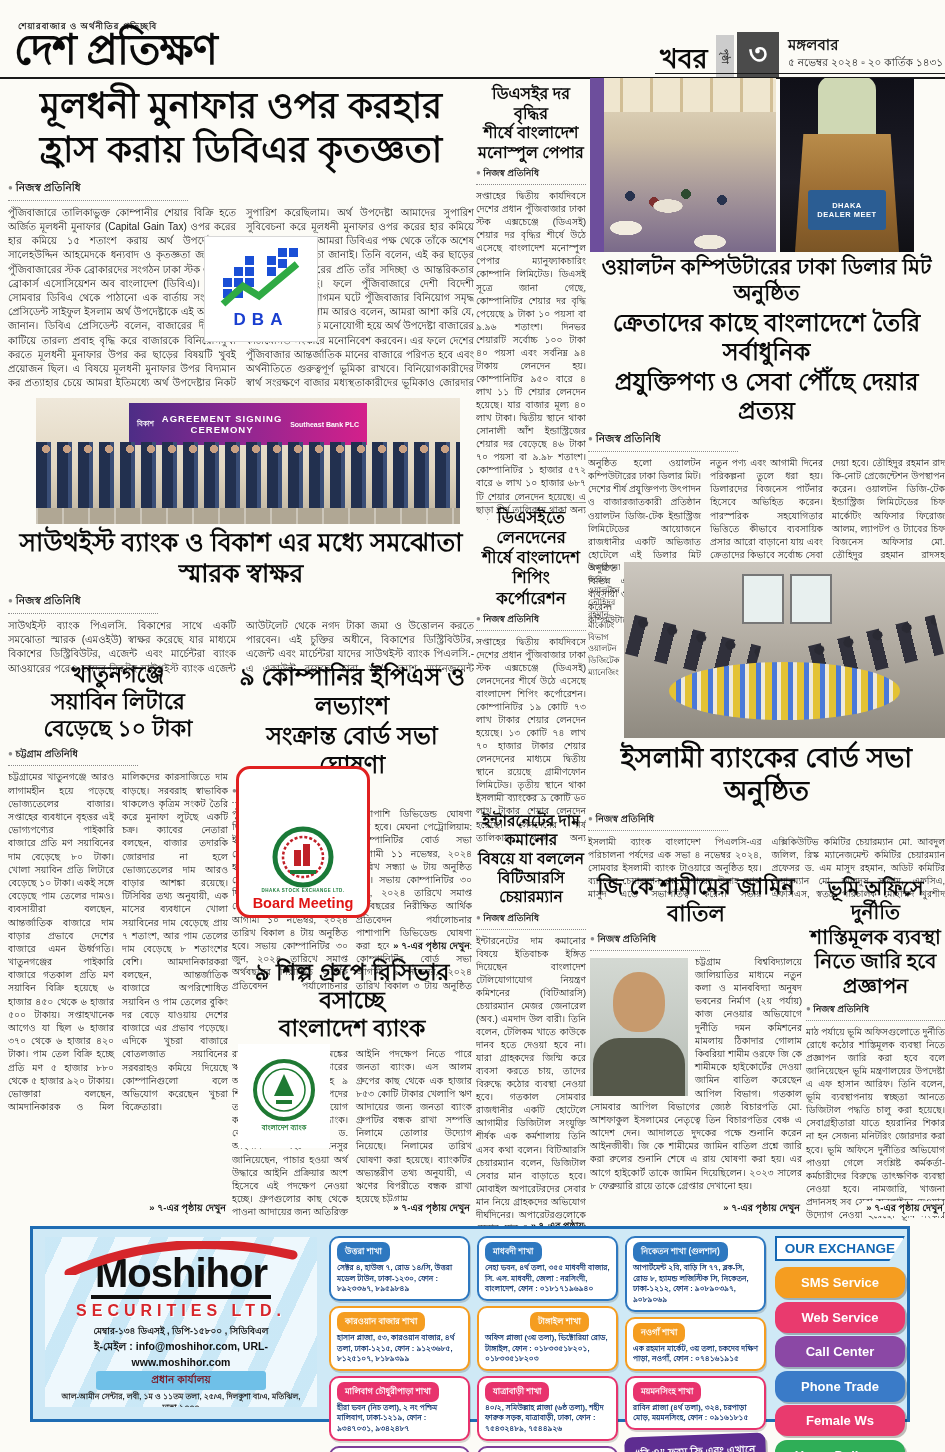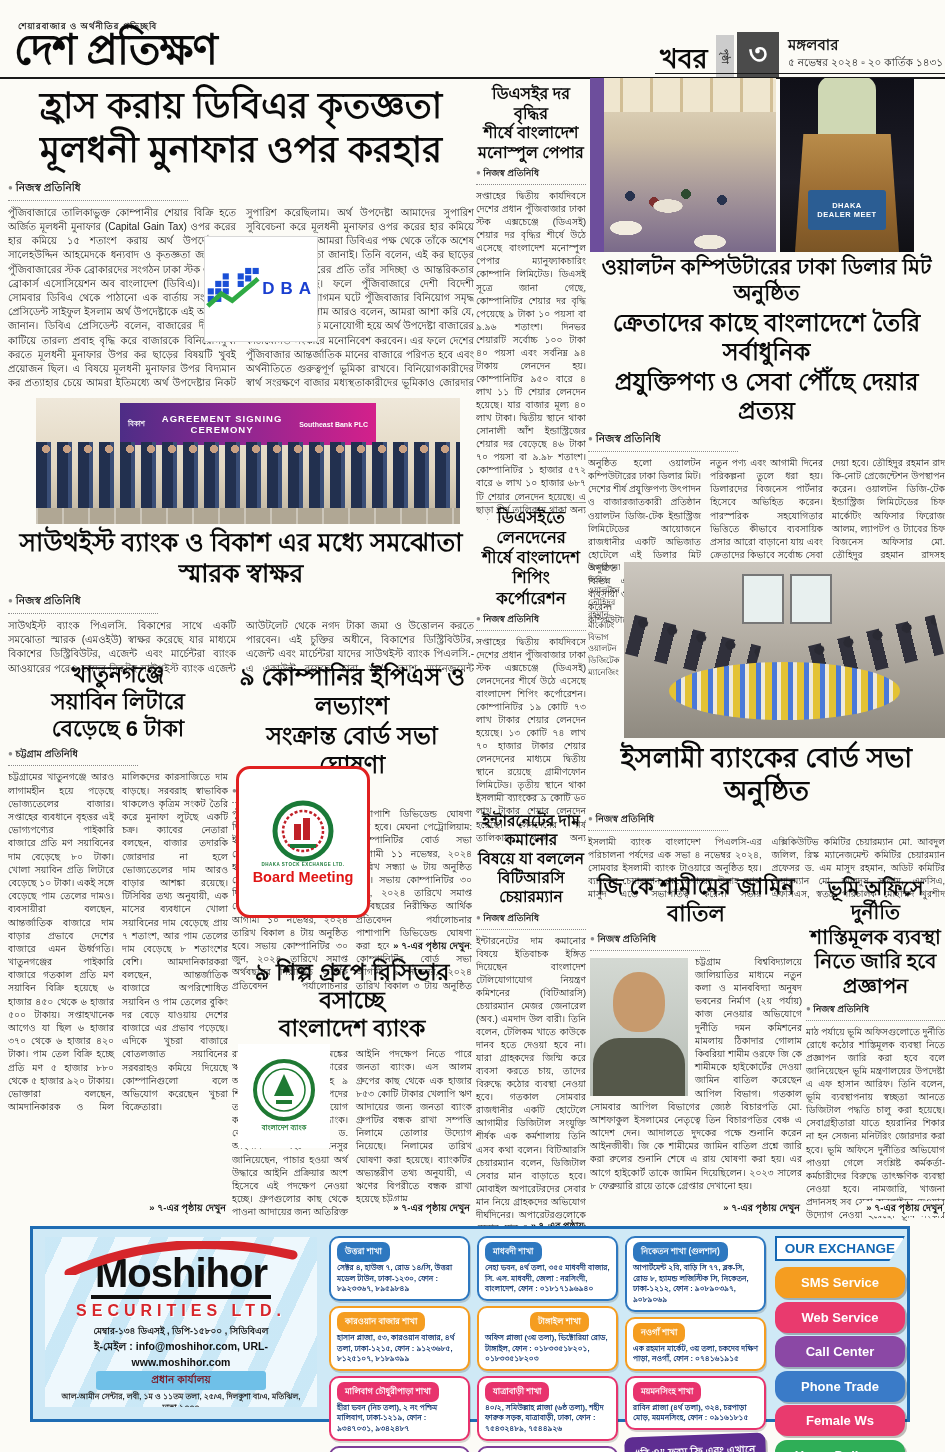--- a/index.html
+++ b/index.html
@@ -22,21 +22,21 @@
   .kw{font-size:27px;font-weight:900;color:#0a0a0a;}
   .pgword{width:18px;height:42px;background:#cccccc;color:#333;font-size:9px;font-weight:bold;
           writing-mode:vertical-rl;text-align:center;line-height:18px;}
   .pgnum{width:42px;height:46px;background:#4b4b4b;color:#fff;font-size:29px;font-weight:bold;
          display:flex;align-items:center;justify-content:center;}
   .day{font-size:15px;font-weight:900;}
   .dateline{font-size:10.5px;color:#222;}
   
   .photo{overflow:hidden;position:absolute;}
   .ph-agreement{background:linear-gradient(180deg,#efe8da 0%,#e2d7c2 55%,#cfc4ae 78%,#b9b0a0 100%);}
-  .ag-banner{position:absolute;left:50%;top:5px;transform:translateX(-50%);width:256px;height:42px;
+  .ag-banner{position:absolute;left:50%;top:5px;transform:translateX(-50%);width:238px;height:42px;
              background:linear-gradient(90deg,#4d2d86 0%,#8c2791 45%,#d4208b 100%);
              display:flex;align-items:center;justify-content:space-between;padding:0 8px;box-sizing:border-box;}
   .ag-banner .bn-c{color:#fff;font-size:9.5px;font-weight:900;letter-spacing:1px;text-align:center;flex:1;}
   .ag-banner .bn-l,.ag-banner .bn-r{color:#fff;font-size:7px;font-weight:bold;white-space:nowrap;}
   .ag-people{position:absolute;left:0;right:0;bottom:16px;height:66px;
      background-image:radial-gradient(4px 4px at 10px 7px,#caa183 98%,transparent),
        repeating-linear-gradient(90deg,#22304f 0 11px,#3a4e77 11px 15px,rgba(0,0,0,0) 15px 21px);
      background-size:21px 100%,auto;}
   .ag-floor{position:absolute;left:0;right:0;bottom:0;height:16px;background:#b0a794;
      background-image:repeating-linear-gradient(90deg,rgba(255,255,255,.35) 0 2px,transparent 2px 26px);}
@@ -70,23 +70,23 @@
   .brd-row{position:absolute;height:40px;
      background-image:radial-gradient(5px 5px at 10px 6px,#2a2a33 96%,transparent),
        repeating-linear-gradient(90deg,#30303b 0 13px,rgba(0,0,0,0) 13px 30px);
      background-size:30px 100%,auto;}
   .ph-portrait{background:linear-gradient(180deg,#d4d9d3 0%,#b6bcb5 100%);}
   .pt-head{position:absolute;left:50%;top:14px;transform:translateX(-50%);width:52px;height:60px;
      background:#c79a6d;border-radius:48% 48% 44% 44%;}
   .pt-torso{position:absolute;left:50%;bottom:0;transform:translateX(-50%);width:92px;height:58px;
      background:#55584a;border-radius:26px 26px 0 0;}
   
-  .dba-box{background:#fff;border:1px solid #d8d8d8;display:flex;flex-direction:row;align-items:center;justify-content:center;}
+  .dba-box{background:#fff;border:1px solid #d8d8d8;display:flex;flex-direction:column;align-items:center;justify-content:center;}
   .dse-box{background:#fff;border:3px solid #e02020;border-radius:14px;display:flex;flex-direction:column;
-           align-items:center;justify-content:center;padding:4px 2px;}
+           align-items:center;justify-content:flex-end;padding:4px 2px;}
   .dse-caption{color:#e01515;font-weight:900;font-size:14.5px;margin-top:2px;}
   .dse-ring{font-size:4.5px;color:#1a7a38;font-weight:bold;letter-spacing:.5px;}
   .bb-box{background:#fff;display:flex;flex-direction:column;align-items:center;justify-content:center;}
   .bb-name{font-size:7px;font-weight:bold;color:#1f7a33;}
   
   .ad-frame{background:#cfe9f6;border:3px solid #1f6cb3;}
   .ad-logo{background:#eef8fd;background-image:repeating-linear-gradient(115deg,rgba(173,219,241,.55) 0 16px,rgba(255,255,255,0) 16px 48px);
            text-align:center;overflow:hidden;}
   .ad-brand{font-size:40px;font-weight:900;color:#101010;line-height:1;display:inline-block;
             border-bottom:4px solid #101010;padding:0 4px 2px;margin-top:16px;letter-spacing:-1px;}
@@ -121,22 +121,22 @@
   <div class="abs kw" style="left:660px;top:38px;">খবর</div>
   <div class="abs pgword" style="left:716px;top:35px;">পৃষ্ঠা</div>
   <div class="abs pgnum" style="left:737px;top:32px;">৩</div>
   <div class="abs day" style="left:788px;top:33px;">মঙ্গলবার</div>
   <div class="abs dateline" style="left:788px;top:55px;">৫ নভেম্বর ২০২৪ ▫ ২০ কার্তিক ১৪৩১</div>
   <div class="abs hdr-rule" style="left:655px;top:73px;width:290px;height:1px;"></div>
   <div class="abs hdr-rule" style="left:0;top:77px;width:945px;height:2px;"></div>
 
   <div class="abs" style="left:8px;top:84px;width:466px;height:312px;">
     <div class="hl" style="font-size:36px;">
+      <div>মূলধনী মুনাফার ওপর করহার</div>
       <div>হ্রাস করায় ডিবিএর কৃতজ্ঞতা</div>
-      <div>মূলধনী মুনাফার ওপর করহার</div>
     </div>
     <div class="byline" style="width:180px;margin-top:8px;">
       <span class="dot">●</span>
       <span>নিজস্ব প্রতিনিধি</span>
     </div>
     <div class="body-txt cols2" style="height:192px;">
       <span>পুঁজিবাজারে তালিকাভুক্ত কোম্পানীর শেয়ার বিক্রি হতে অর্জিত মূলধনী মুনাফার (Capital Gain Tax) ওপর করের হার কমিয়ে ১৫ শতাংশ করায় অর্থ উপদেষ্টা ড. সালেহউদ্দিন আহমেদকে ধন্যবাদ ও কৃতজ্ঞতা জানিয়েছে পুঁজিবাজারের স্টক ব্রোকারদের সংগঠন ঢাকা স্টক এক্সচেঞ্জ ব্রোকার্স এসোসিয়েশন অব বাংলাদেশ (ডিবিএ)। গতকাল সোমবার ডিবিএ থেকে পাঠানো এক বার্তায় সংগঠনটির প্রেসিডেন্ট সাইফুল ইসলাম অর্থ উপদেষ্টাকে এই অভিনন্দন জানান। ডিবিএ প্রেসিডেন্ট বলেন, বাজারের দীর্ঘ মন্দা কাটিয়ে তারল্য প্রবাহ বৃদ্ধি করে বাজারকে বিনিয়োগমুখী করতে মূলধনী মুনাফার উপর কর ছাড়ের বিষয়টি খুবই প্রয়োজন ছিল। এ বিষয়ে মূলধনী মুনাফার উপর বিদ্যমান কর প্রত্যাহার চেয়ে আমরা ইতিমধ্যে অর্থ উপদেষ্টার নিকট সুপারিশ করেছিলাম। অর্থ উপদেষ্টা আমাদের সুপারিশ সুবিবেচনা করে মূলধনী মুনাফার ওপর করের হার কমিয়ে ১৫ শতাংশ করায় আমরা ডিবিএর পক্ষ থেকে তাঁকে অশেষ ধন্যবাদ ও কৃতজ্ঞতা জানাই। তিনি বলেন, এই কর ছাড়ের মাধ্যমে পুঁজিবাজারের প্রতি তাঁর সদিচ্ছা ও আন্তরিকতার প্রতিফলন হয়েছে। ফলে পুঁজিবাজারে দেশী বিদেশী বিনিয়োগকারীর আগমন ঘটে পুঁজিবাজার</span>
       <span>বিনিয়োগ সমৃদ্ধ হবে। সাইফুল ইসলাম আরও বলেন, আমরা আশা করি যে, পুঁজিবাজারের প্রতি মনোযোগী হয়ে অর্থ উপদেষ্টা বাজারের কাঠামোগত সংস্কারে মনোনিবেশ করবেন। এর ফলে দেশের পুঁজিবাজার আন্তর্জাতিক মানের বাজারে পরিণত হবে এবং অর্থনীতিতে গুরুত্বপূর্ণ ভূমিকা রাখবে। বিনিয়োগকারীদের স্বার্থ সংরক্ষণে বাজার মধ্যস্থতাকারীদের ভূমিকাও জোরদার হবে। উল্লেখ্য, জাতীয় রাজস্ব বোর্ড (এনবিআর) সম্প্রতি এক প্রজ্ঞাপনের মাধ্যমে পুঁজিবাজারে তালিকাভুক্ত কোম্পানির শেয়ার বিক্রয় হতে অর্জিত মূলধনী আয়ের ওপর করহার হ্রাস করে ১৫ শতাংশ নির্ধারণ করেছে। পুঁজিবাজার সংশ্লিষ্টরা মনে করছেন, এই সিদ্ধান্ত বাজারে তারল্য বাড়াবে এবং বিনিয়োগকারীদের আস্থা ফেরাতে সহায়ক হবে। বাজার বিশ্লেষকদের মতে, করহার হ্রাসের ফলে প্রাতিষ্ঠানিক বিনিয়োগকারীদের অংশগ্রহণ বাড়বে এবং দৈনিক লেনদেনের পরিমাণ উল্লেখযোগ্য হারে বৃদ্ধি পাবে বলে আশা করা যাচ্ছে।</span>
     </div>
     <div class="abs dba-box" style="left:196px;top:152px;width:112px;height:104px;">
@@ -246,21 +246,21 @@
     <div class="body-txt cols2" style="height:66px;">
       <span>সাউথইস্ট ব্যাংক পিএলসি. বিকাশের সাথে একটি সমঝোতা স্মারক (এমওইউ) স্বাক্ষর করেছে যার মাধ্যমে বিকাশের ডিস্ট্রিবিউটর, এজেন্ট এবং মার্চেন্টরা ব্যাংক আওয়ারের পরেও তাদের নিকটস্থ সাউথইস্ট ব্যাংক এজেন্ট আউটলেট থেকে নগদ টাকা জমা ও উত্তোলন করতে পারবেন। এই চুক্তির অধীনে, বিকাশের</span>
       <span>ডিস্ট্রিবিউটর, এজেন্ট এবং মার্চেন্টরা যাদের সাউথইস্ট ব্যাংক পিএলসি.-এ একাউন্ট রয়েছে তারা ২৪/৭ ক্যাশ ম্যানেজমেন্ট পরিষেবার মাধ্যমে তাৎক্ষণিক জমা এবং এসএমএস ও ই-মেইল এলার্ট সুবিধা পাবেন। এ ছাড়াও, বিকাশ গ্রাহকরা এই চুক্তির ফলে দেশব্যাপী আরও দ্রুত ও নিরাপদ আর্থিক সেবা উপভোগ করবেন।</span>
     </div>
   </div>
 
   <div class="abs" style="left:8px;top:662px;width:220px;height:554px;">
     <div class="hl" style="font-size:22px;">
       <div>খাতুনগঞ্জে</div>
       <div>সয়াবিন লিটারে</div>
-      <div>বেড়েছে 6 টাকা</div>
+      <div>বেড়েছে ১০ টাকা</div>
     </div>
     <div class="byline" style="width:130px;margin-top:5px;font-size:9.5px;">
       <span class="dot">●</span>
       <span>চট্টগ্রাম প্রতিনিধি</span>
     </div>
     <div class="body-txt cols2" style="font-size:9.3px;height:428px;column-gap:8px;">চট্টগ্রামের খাতুনগঞ্জে আরও লাগামহীন হয়ে পড়েছে ভোজ্যতেলের বাজার। সপ্তাহের ব্যবধানে বৃহত্তর এই ভোগ্যপণ্যের পাইকারি বাজারে প্রতি মণ সয়াবিনের দাম বেড়েছে ৮০ টাকা। খোলা সয়াবিন প্রতি লিটারে বেড়েছে ১০ টাকা। একই সঙ্গে বেড়েছে পাম তেলের দামও। ব্যবসায়ীরা বলছেন, আন্তর্জাতিক বাজারে দাম বাড়ার প্রভাবে দেশের বাজারে এমন ঊর্ধ্বগতি। খাতুনগঞ্জের পাইকারি বাজারে গতকাল প্রতি মণ সয়াবিন বিক্রি হয়েছে ৬ হাজার ৪৫০ থেকে ৬ হাজার ৫০০ টাকায়। সপ্তাহখানেক আগেও যা ছিল ৬ হাজার ৩৭০ থেকে ৬ হাজার ৪২০ টাকা। পাম তেল বিক্রি হচ্ছে প্রতি মণ ৫ হাজার ৮৮০ থেকে ৫ হাজার ৯২০ টাকায়। ভোক্তারা বলছেন, আমদানিকারক ও মিল মালিকদের কারসাজিতে দাম বাড়ছে। সরবরাহ স্বাভাবিক থাকলেও কৃত্রিম সংকট তৈরি করে মুনাফা লুটছে একটি চক্র। ক্যাবের নেতারা বলছেন, বাজার তদারকি জোরদার না হলে ভোজ্যতেলের দাম আরও বাড়ার আশঙ্কা রয়েছে। টিসিবির তথ্য অনুযায়ী, এক মাসের ব্যবধানে খোলা সয়াবিনের দাম বেড়েছে প্রায় ৭ শতাংশ, আর পাম তেলের দাম বেড়েছে ৮ শতাংশের বেশি। আমদানিকারকরা বলছেন, আন্তর্জাতিক বাজারে অপরিশোধিত সয়াবিন ও পাম তেলের বুকিং দর বেড়ে যাওয়ায় দেশের বাজারে এর প্রভাব পড়েছে। এদিকে খুচরা বাজারে বোতলজাত সয়াবিনের সরবরাহও কমিয়ে দিয়েছে কোম্পানিগুলো বলে অভিযোগ করেছেন খুচরা বিক্রেতারা।</div>
     <div class="cont">» ৭-এর পৃষ্ঠায় দেখুন</div>
   </div>
 
   <div class="abs" style="left:232px;top:662px;width:240px;height:292px;">

